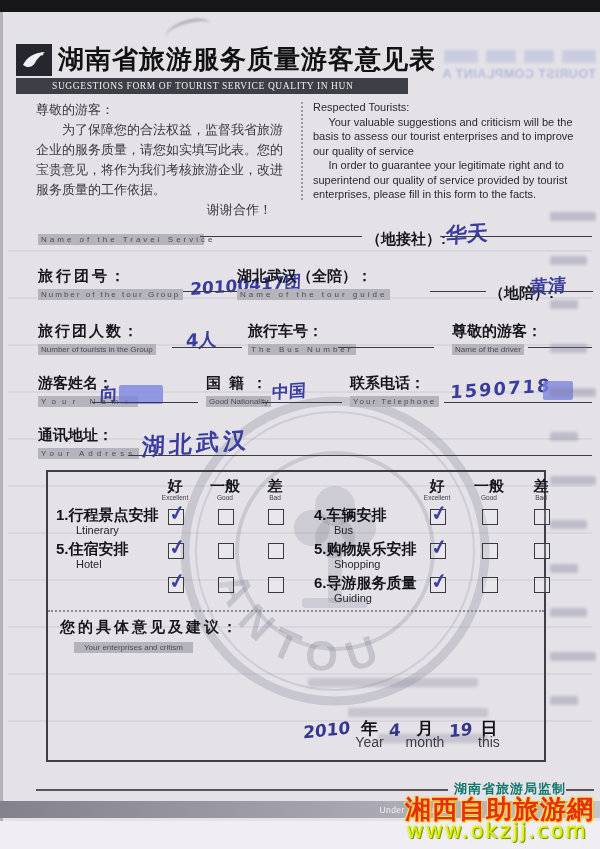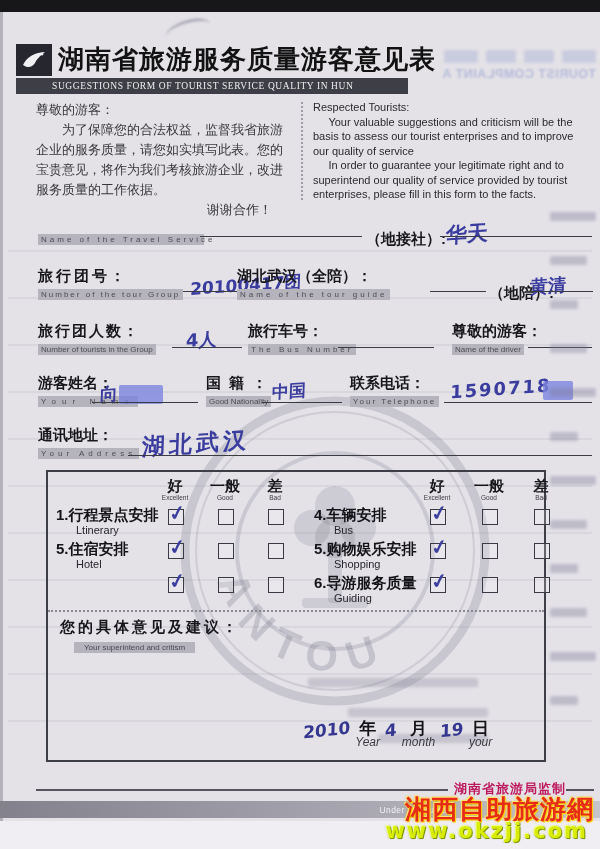--- a/index.html
+++ b/index.html
@@ -64,33 +64,33 @@
   .sugg-chip{position:absolute;left:26px;top:170px;background:#b5b3bb;color:#4c4c56;font-size:8px;
              line-height:11px;padding:0 10px;}
   .ghost-mid span{position:absolute;height:9px;background:rgba(128,126,150,.30);filter:blur(1.5px);border-radius:2px;}
 
   
   .date-row{position:absolute;left:252px;top:248px;display:flex;align-items:flex-start;}
   .d-hw{font-family:"DejaVu Sans",sans-serif;color:#34368f;font-weight:bold;font-size:17px;
         transform:rotate(-6deg) skewX(-8deg);margin:0 3px;}
   .dcol{display:inline-flex;flex-direction:column;align-items:center;margin:0 2px;}
   .dcn{font-size:17px;font-weight:bold;color:#141418;line-height:18px;}
-  .dsub{font-size:12px;color:#3a3a40;line-height:9px;font-style:italic;}
+  .dsub{font-size:14px;color:#3a3a40;line-height:9px;}
 
   
   .issuer-rule{position:absolute;left:36px;top:789px;width:412px;border-top:2px solid #56545e;}
-  .issuer{position:absolute;left:454px;top:780px;font-size:13px;font-weight:bold;color:#be185d;letter-spacing:1px;white-space:nowrap;}
+  .issuer{position:absolute;left:454px;top:780px;font-size:13px;font-weight:bold;color:#0f766e;letter-spacing:1px;white-space:nowrap;}
   .issuer-rule2{position:absolute;left:566px;top:789px;width:28px;border-top:2px solid #56545e;}
   .band{position:absolute;left:0;top:801px;width:600px;height:17px;
         background:linear-gradient(90deg,#83818b 0%,#a5a3ad 55%,#c6c4cc 100%);}
   .band-text{position:absolute;right:148px;top:4px;color:#f0f0f4;font-size:8.5px;letter-spacing:.4px;white-space:nowrap;}
   .wm1{position:absolute;right:6px;top:792px;font-family:"DejaVu Sans",sans-serif;font-size:26px;font-weight:bold;
        color:#e62b17;letter-spacing:1px;white-space:nowrap;
        text-shadow:1px 1px 0 #ffd400,-1px -1px 0 #ffe36b,0 0 3px #ffb400;}
-  .wm2{position:absolute;right:12px;top:819px;font-family:"DejaVu Sans",sans-serif;font-size:21px;font-weight:bold;
+  .wm2{position:absolute;right:12px;top:819px;font-family:"DejaVu Sans",sans-serif;font-size:21px;font-weight:normal;
        color:#d9ec08;letter-spacing:2px;white-space:nowrap;
        text-shadow:1px 1px 0 #7e9600,-1px -1px 0 #f5ff9a,0 0 2px #5e7a00;}
 
   
   .ghost-col{position:absolute;right:4px;top:212px;width:46px;}
   .ghost-col i{display:block;height:9px;margin-bottom:35px;background:rgba(124,122,150,.36);
                filter:blur(1.5px);border-radius:2px;}
   .ghost-col i:nth-child(2n){width:80%;} .ghost-col i:nth-child(3n){width:60%;}
 </style>
 </head>
@@ -267,21 +267,21 @@
     <span class="cb" style="left:486px;top:37px"></span>
     <span class="cb checked" style="left:382px;top:71px"></span>
     <span class="cb" style="left:434px;top:71px"></span>
     <span class="cb" style="left:486px;top:71px"></span>
     <span class="cb checked" style="left:382px;top:105px"></span>
     <span class="cb" style="left:434px;top:105px"></span>
     <span class="cb" style="left:486px;top:105px"></span>
 
     <div class="rate-dotted"></div>
     <div class="sugg-cn">您的具体意见及建议：</div>
-    <div class="sugg-chip">Your superintend and critism</div>
+    <div class="sugg-chip">Your enterprises and critism</div>
 
     <div class="ghost-mid">
       <span style="left:260px;top:206px;width:170px"></span>
       <span style="left:300px;top:236px;width:140px"></span>
       <span style="left:330px;top:262px;width:110px"></span>
     </div>
 
     <div class="date-row">
       <span class="d-hw">2010</span>
       <span class="dcol">
@@ -289,21 +289,21 @@
         <span class="dsub">Year</span>
       </span>
       <span class="d-hw">4</span>
       <span class="dcol">
         <span class="dcn">月</span>
         <span class="dsub">month</span>
       </span>
       <span class="d-hw">19</span>
       <span class="dcol">
         <span class="dcn">日</span>
-        <span class="dsub">your</span>
+        <span class="dsub">this</span>
       </span>
     </div>
   </div>
 
   <div class="ghost-col">
     <i></i>
       <i></i>
       <i></i>
       <i></i>
       <i></i>

